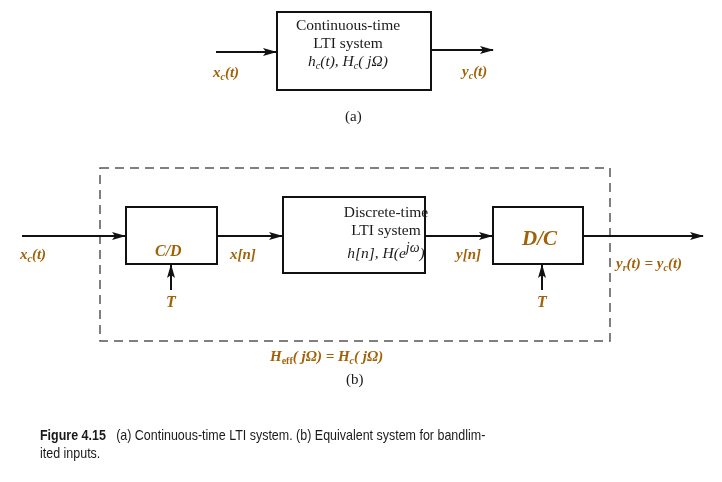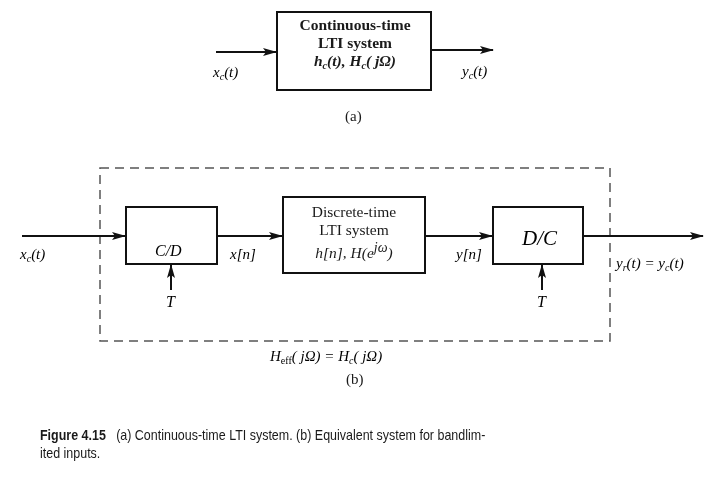--- a/index.html
+++ b/index.html
@@ -1,18 +1,18 @@
 <!DOCTYPE html>
 <html><head>
 <meta charset="utf-8">
 <style>
   html, body { margin: 0; padding: 0; background: #ffffff; }
   body { width: 722px; height: 482px; position: relative; overflow: hidden; font-family: "Liberation Serif", serif; color: #111; }
   svg.diagram { position: absolute; left: 0; top: 0; width: 722px; height: 482px; }
-  .lbl { position: absolute; font-family: "Liberation Serif", "DejaVu Serif", serif; font-size: 15px; font-style: italic; white-space: nowrap; color: #000000; }
+  .lbl { position: absolute; font-family: "Liberation Serif", "DejaVu Serif", serif; font-size: 15px; font-style: italic; white-space: nowrap; color: #a16207; font-weight: bold; }
   .box-text { position: absolute; text-align: center; font-family: "Liberation Serif", "DejaVu Serif", serif; font-size: 15.5px; line-height: 18px; color: #1a1a1a; }
   .box-text .it { font-style: italic; }
   .sublabel { position: absolute; font-family: "Liberation Serif", serif; font-size: 15px; color: #1a1a1a; }
   .caption { position: absolute; left: 40px; top: 426px; width: 660px; font-family: "Liberation Sans", "DejaVu Sans", sans-serif; font-size: 14.5px; line-height: 18px; color: #1a1a1a; transform: scaleX(0.86); transform-origin: left top; width: 770px; }
   .caption .fignum { font-weight: bold; margin-right: 12px; }
   sub { font-size: 10px; vertical-align: -3px; }
   sup { font-size: 14px; vertical-align: 6px; }
 </style>
 </head>
 <body>
@@ -45,37 +45,37 @@
   <rect x="493" y="207" width="90" height="57" fill="none" stroke="#111" stroke-width="2"></rect>
 
   <line x1="542" y1="290" x2="542" y2="265" stroke="#111" stroke-width="2" marker-end="url(#arrow)"></line>
 
   <line x1="583" y1="236" x2="703" y2="236" stroke="#111" stroke-width="2" marker-end="url(#arrow)"></line>
 </svg>
 
 <div class="lbl" style="left:213px; top:64px;">
   <span>x</span><sub>c</sub><span>(t)</span>
 </div>
-<div class="box-text" style="left:284px; top:16px; width:142px;font-weight:bold;">
+<div class="box-text" style="left:277px; top:16px; width:142px;">
   <div>Continuous-time</div>
   <div>LTI system</div>
   <div class="it"><span>h</span><sub>c</sub><span>(t), </span><span>H</span><sub>c</sub><span>( jΩ)</span></div>
 </div>
 <div class="lbl" style="left:462px; top:63px;">
   <span>y</span><sub>c</sub><span>(t)</span>
 </div>
 <div class="sublabel" style="left:345px; top:108px;">(a)</div>
 
 <div class="lbl" style="left:20px; top:246px;">
   <span>x</span><sub>c</sub><span>(t)</span>
 </div>
 <div class="lbl" style="left:155px; top:226px; font-size:16px;margin-top:16px;">C/D</div>
 <div class="lbl" style="left:166px; top:293px; font-size:16px;">T</div>
 <div class="lbl" style="left:230px; top:246px;">x[n]</div>
-<div class="box-text" style="left:283px; top:203px; width:142px;">
+<div class="box-text" style="left:283px; top:203px; width:142px;padding-left:32px;">
   <div>Discrete-time</div>
   <div>LTI system</div>
   <div class="it"><span>h[n], H(e</span><sup>jω</sup><span>)</span></div>
 </div>
 <div class="lbl" style="left:456px; top:246px;">y[n]</div>
 <div class="lbl" style="left:522px; top:226px; font-size:21px;">D/C</div>
 <div class="lbl" style="left:537px; top:293px; font-size:16px;">T</div>
 <div class="lbl" style="left:616px; top:246px;margin-top:9px;">
   <span>y</span><sub>r</sub><span>(t) = y</span><sub>c</sub><span>(t)</span>
 </div>

